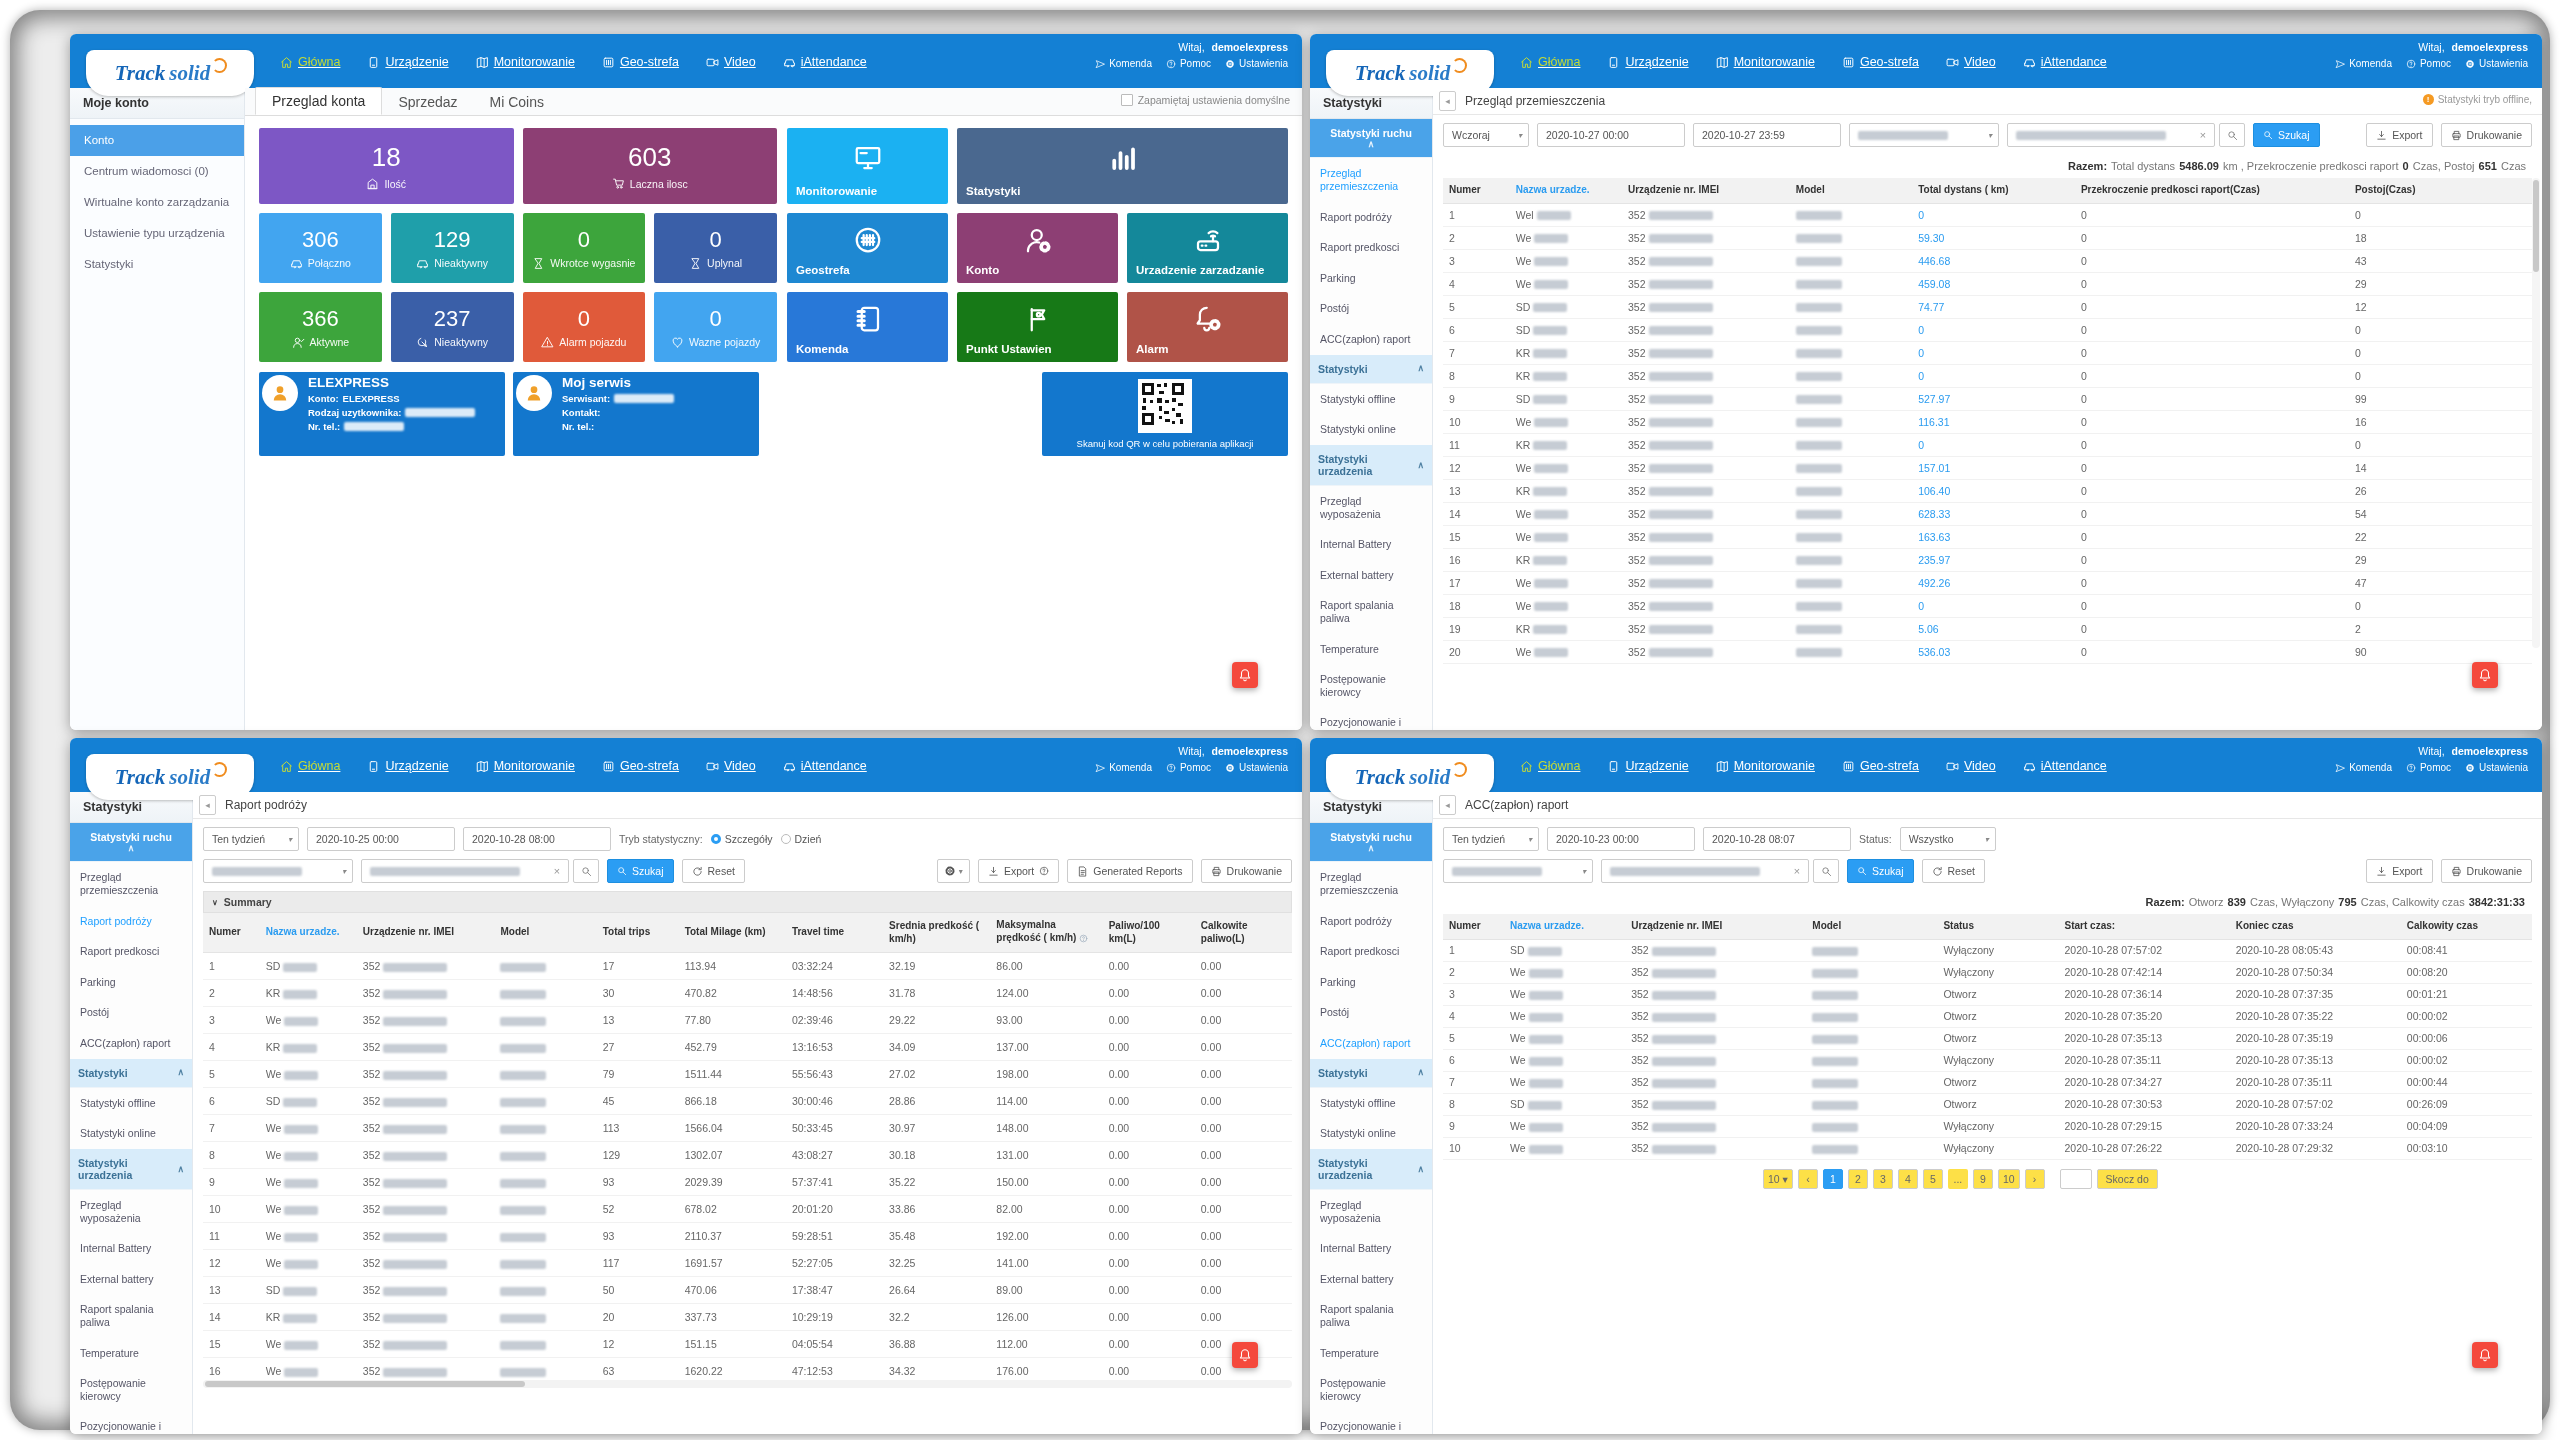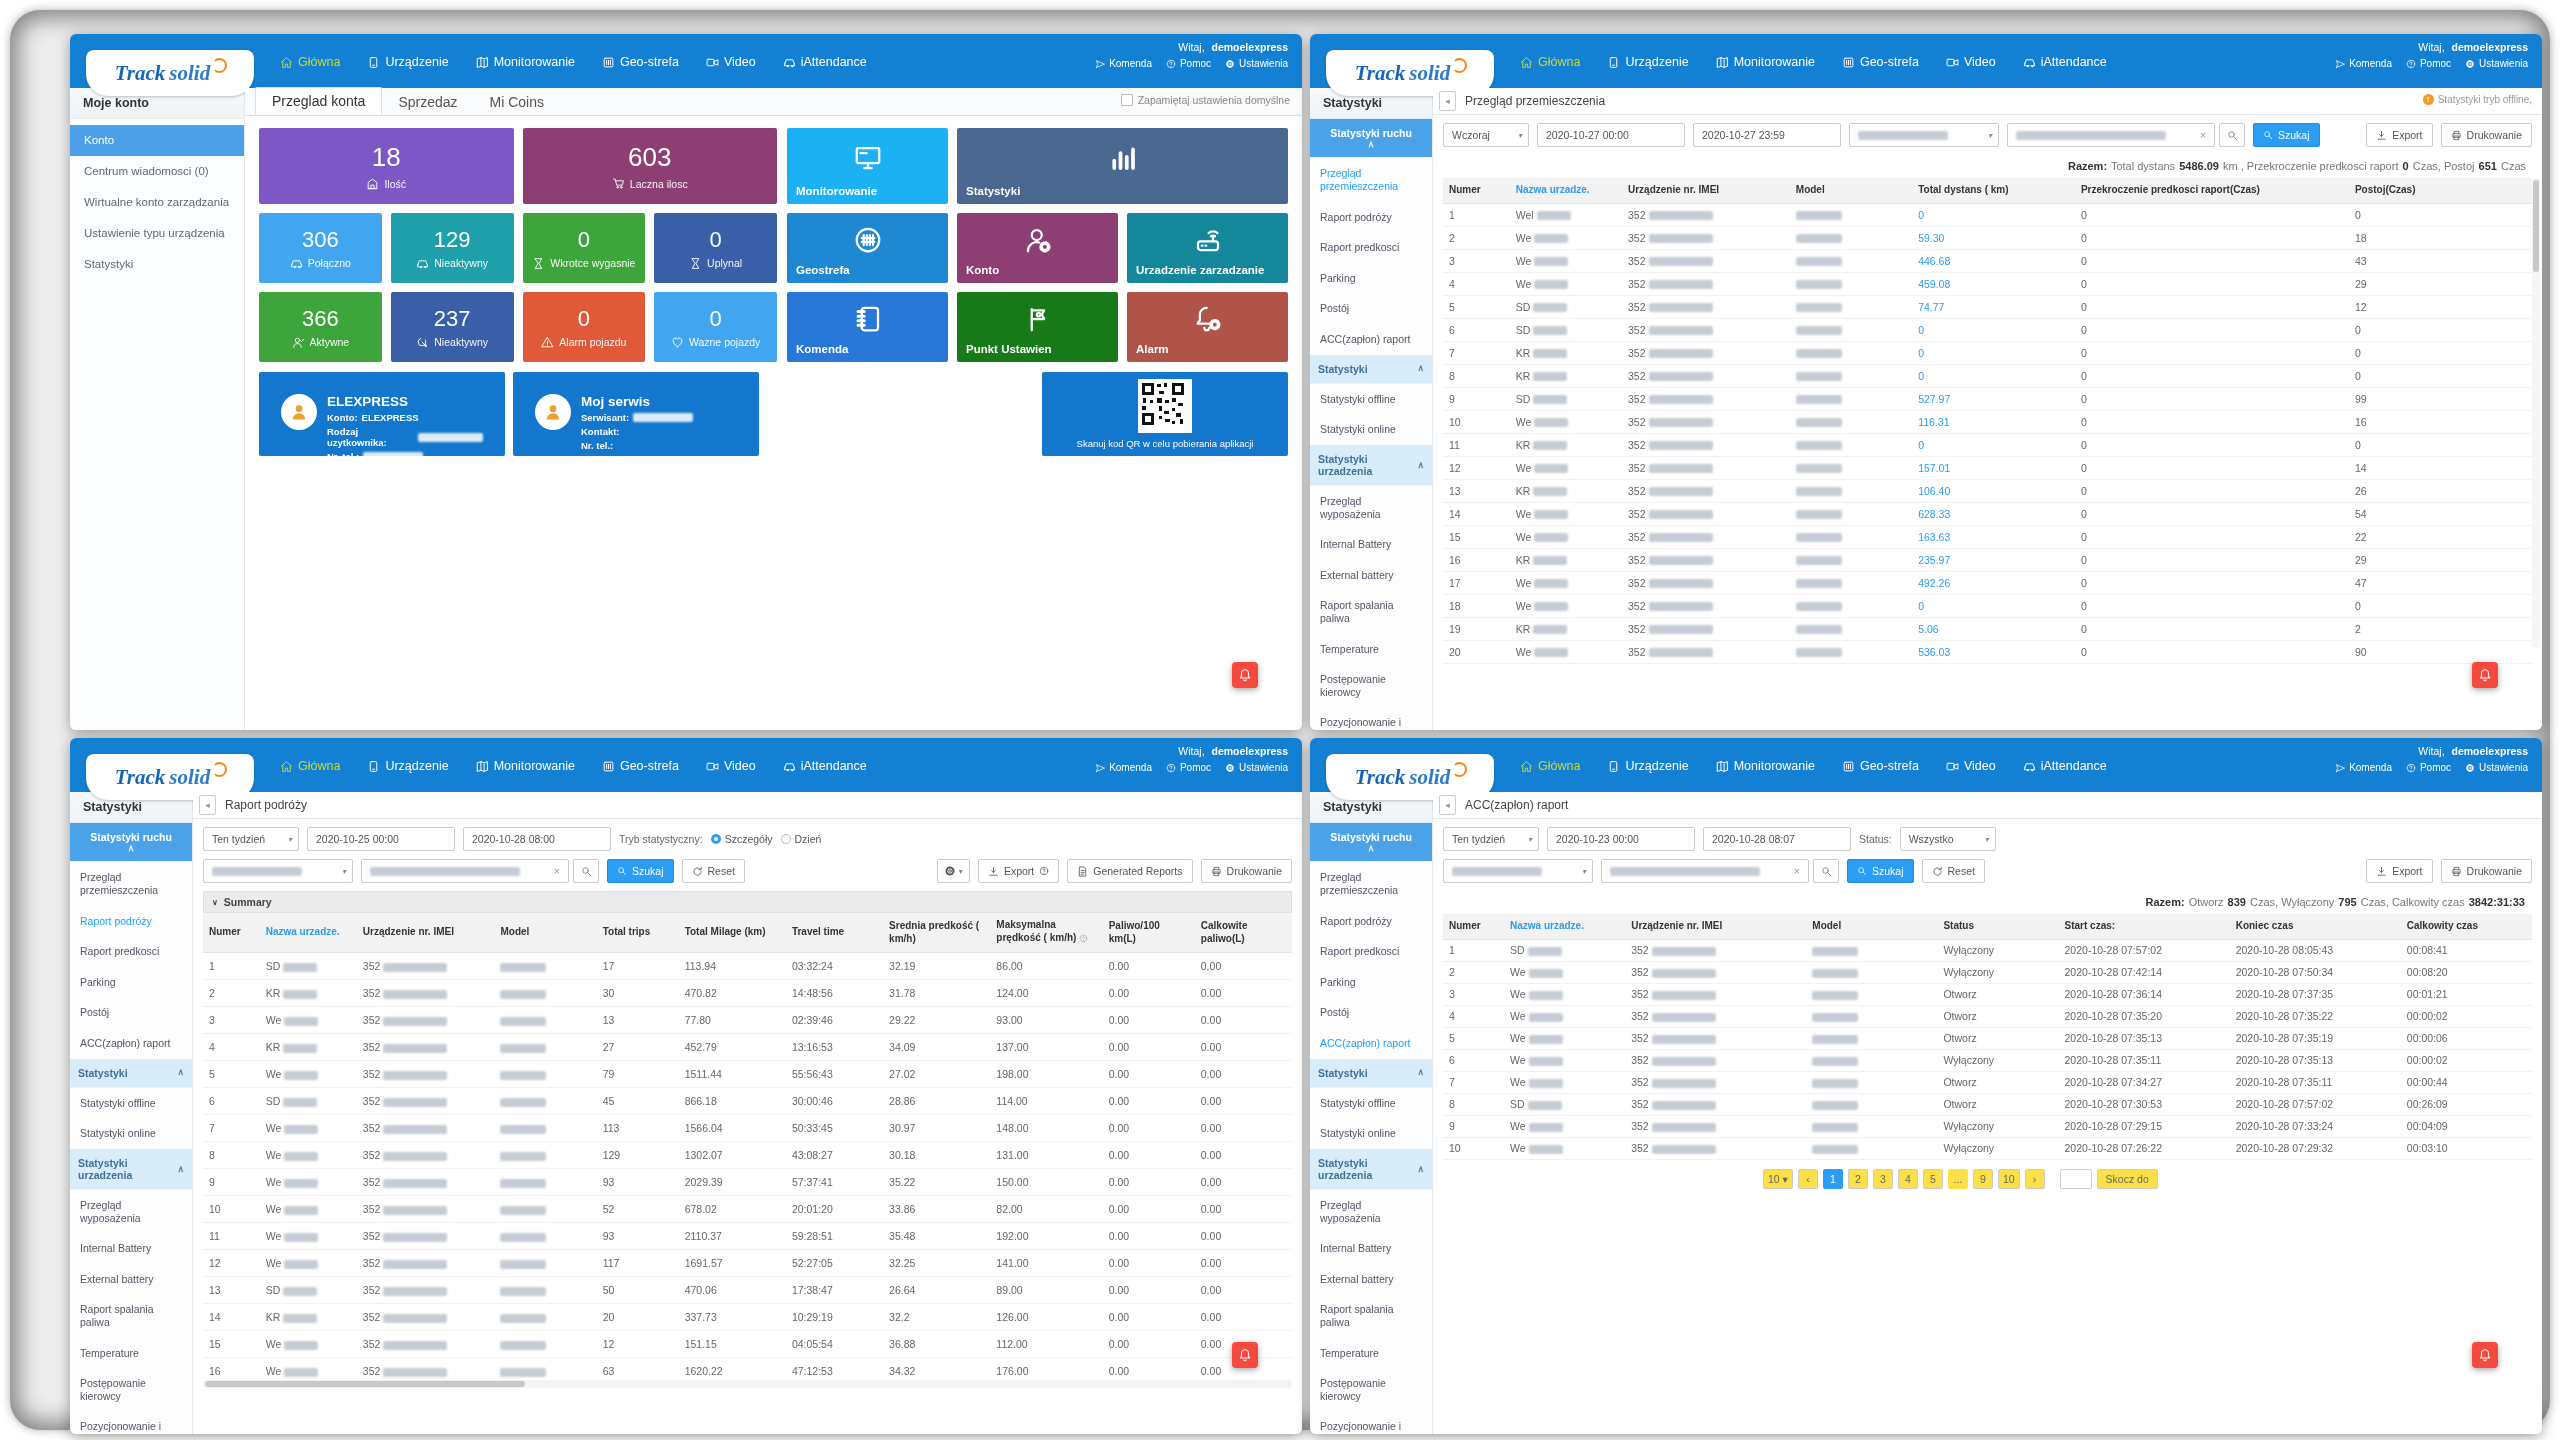--- a/index.html
+++ b/index.html
@@ -11,21 +11,21 @@
        box-shadow:0 3px 14px rgba(0,0,0,.35);overflow:hidden;}
   #w1{left:60px;top:24px}#w2{left:1300px;top:24px}#w3{left:60px;top:728px}#w4{left:1300px;top:728px}
   .topbar{position:relative;height:54px;background:#1480d4;color:#fff;}
   .logo{position:absolute;left:16px;top:16px;width:168px;height:46px;background:#fff;
         border-radius:8px 8px 22px 22px;display:flex;align-items:center;justify-content:center;
         box-shadow:0 1px 3px rgba(0,0,0,.25);}
   .lg1,.lg2{font-family:"Liberation Serif",serif;font-style:italic;font-weight:bold;font-size:21px;color:#1566b8;}
   .lg2{margin-left:4px;color:#2a7bc8;}
   .swirl{width:11px;height:11px;border:2px solid #f08c1e;border-left-color:transparent;border-radius:50%;
          position:relative;top:-8px;left:2px;display:inline-block;}
-  .nav{position:absolute;left:210px;top:0;height:56px;display:flex;align-items:center;gap:27px;}
+  .nav{position:absolute;left:210px;top:0;height:56px;display:flex;align-items:center;gap:27px;text-decoration:underline;}
   .navit{display:flex;align-items:center;gap:5px;font-size:12.5px;color:#fff;cursor:pointer;white-space:nowrap;}
   .navit.on{color:#c6db35;}
   .topright{position:absolute;right:14px;top:7px;text-align:right;}
   .welc{font-size:10.5px;}
   .welc b{margin-left:4px;}
   .tlinks{margin-top:5px;display:flex;gap:14px;justify-content:flex-end;}
   .toplink{display:flex;align-items:center;gap:4px;font-size:10px;cursor:pointer;}
   .svgi{flex:none;}
   .wbody{display:flex;height:642px;}
   
@@ -46,21 +46,21 @@
   .tgrid.left{width:518px;grid-template-columns:repeat(4,1fr);}
   .tgrid.right{flex:1;grid-template-columns:repeat(3,1fr);}
   .stile{border-radius:2px;color:#fff;display:flex;flex-direction:column;align-items:center;justify-content:center;cursor:pointer;}
   .tval{font-size:22px;}
   .row1 .tval,.stile.big .tval{font-size:26px;}
   .tlab{display:flex;align-items:center;gap:5px;font-size:10.5px;opacity:.95;margin-top:4px;}
   .atile{position:relative;border-radius:2px;color:#fff;cursor:pointer;}
   .atile .aicon{position:absolute;left:50%;top:42%;transform:translate(-50%,-50%);}
   .atile .alab{position:absolute;left:9px;bottom:7px;font-size:11.5px;font-weight:bold;}
   .cards{display:flex;gap:8px;padding:10px 14px 0;}
-  .bcard{width:246px;height:84px;background:#1377cd;border-radius:2px;color:#fff;display:flex;padding:22px;box-sizing:border-box;gap:10px;}
+  .bcard{width:246px;height:84px;background:#1377cd;border-radius:2px;color:#fff;display:flex;padding:3px;box-sizing:border-box;gap:10px;}
   .avatar{width:36px;height:36px;border-radius:50%;background:#fff;color:#f0a02a;display:flex;align-items:center;justify-content:center;flex:none;}
   .ctitle{font-size:13.5px;font-weight:bold;margin-bottom:3px;}
   .crow{font-size:9.5px;margin-top:3px;display:flex;align-items:center;gap:4px;font-weight:bold;}
   .crow .val{font-weight:bold;}
   .qrcard{margin-left:auto;width:246px;height:84px;background:#1377cd;border-radius:2px;color:#fff;
           display:flex;flex-direction:column;align-items:center;justify-content:center;gap:5px;}
   .qrbox{width:50px;height:50px;background:#fff;padding:2px;}
   .qrcap{font-size:9.5px;}
   
   .sbar{width:122px;background:#fdfdfd;border-right:1px solid #e2e8ee;overflow:hidden;}

